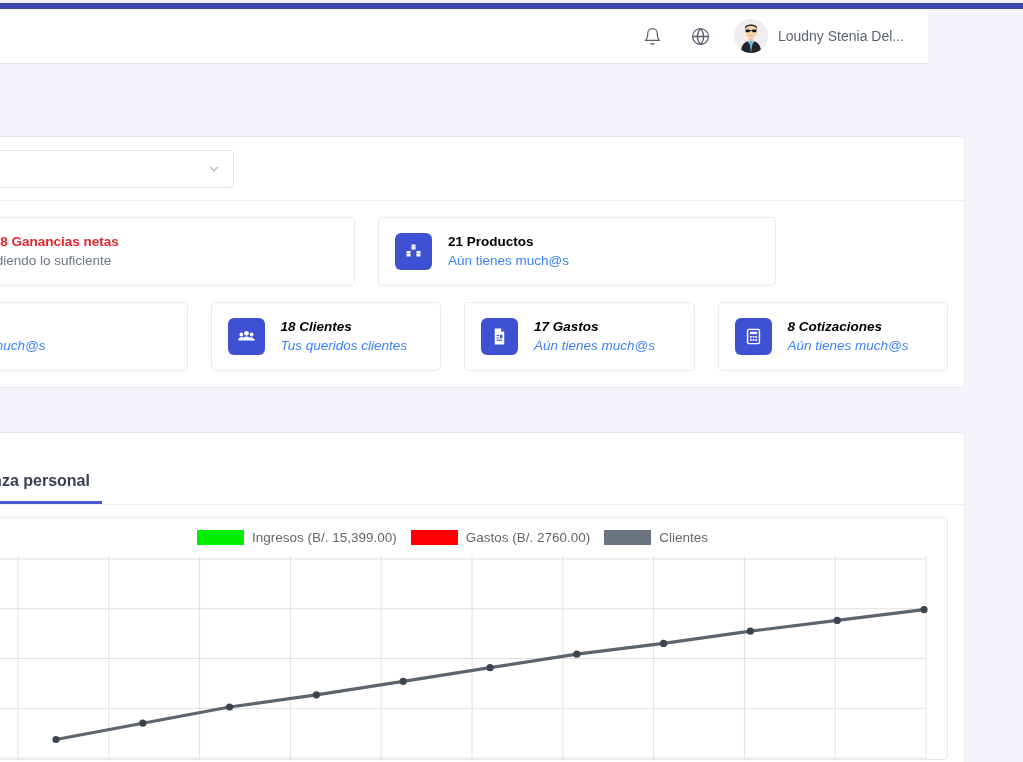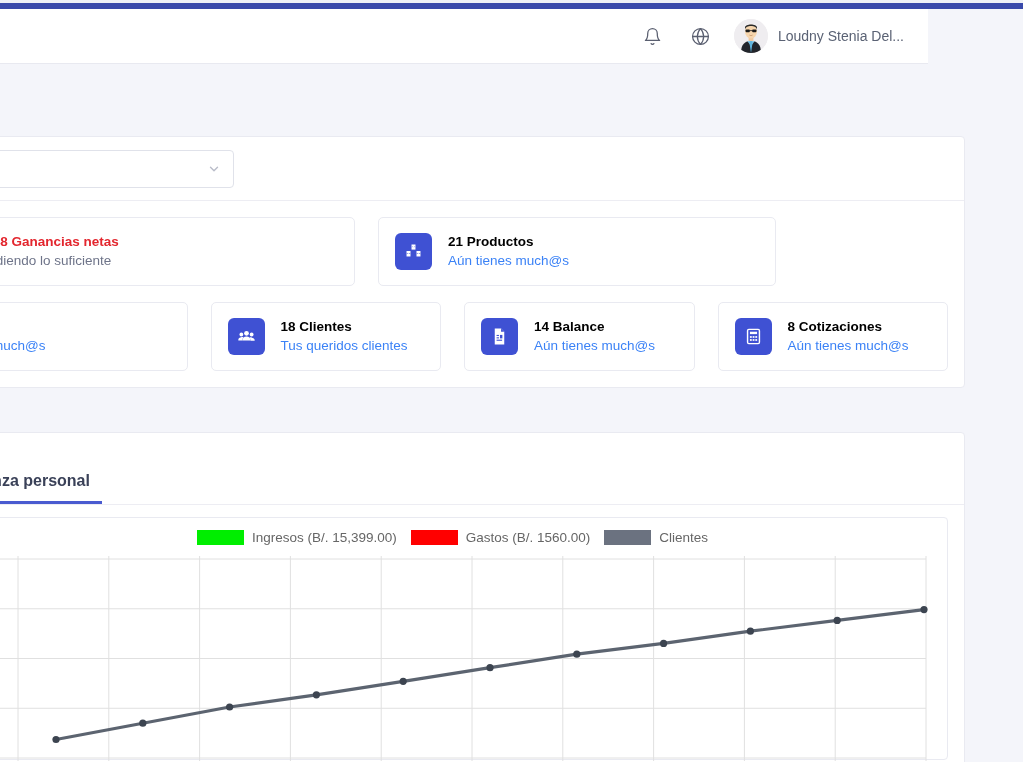--- a/index.html
+++ b/index.html
@@ -124,21 +124,21 @@
   .stat-card {
     border: 1px solid #e9eaf1;
     border-radius: 5px;
     background: #fff;
     display: flex;
     align-items: center;
     padding: 14px 16px;
     min-height: 69px;
   }
   .card-w-wide { width: 398px; }
-  .card-w-std  { width: 248px; }
+  .card-w-std  { width: 248px; font-style: italic; }
 
   .card-icon {
     width: 37px; height: 37px;
     border-radius: 6px;
     background: #3f51d3;
     display: flex; align-items: center; justify-content: center;
     flex: none;
     margin-right: 16px;
     color: #ffffff;
   }
@@ -358,22 +358,22 @@
             <path d="M6 2h8l4 4v16H6z" fill="currentColor"></path>
             <path d="M14 2v4h4" fill="#3f51d3"></path>
             <rect x="8.3" y="10" width="3" height="1.4" fill="#3f51d3"></rect>
             <rect x="8.3" y="13" width="3" height="1.4" fill="#3f51d3"></rect>
             <rect x="8.3" y="16" width="7" height="1.4" fill="#3f51d3"></rect>
             <rect x="12.6" y="10" width="3" height="4.4" fill="#3f51d3"></rect>
           </svg>
         </div>
         <div class="card-text">
           <div class="card-title">
-            <span class="num">14</span>
-            <span>Balance</span>
+            <span class="num">17</span>
+            <span>Gastos</span>
           </div>
           <div class="card-sub">Aún tienes much@s</div>
         </div>
       </div>
 
       <div class="stat-card card-w-std">
         <div class="card-icon">
           <svg width="19" height="19" viewBox="0 0 24 24" fill="none">
             <rect x="4.5" y="3" width="15" height="18" rx="1.6" stroke="currentColor" stroke-width="1.8"></rect>
             <rect x="7.5" y="6" width="9" height="3" fill="currentColor"></rect>
@@ -405,21 +405,21 @@
 
   <div class="chart-wrap">
 
     <div class="legend">
       <div class="legend-item">
         <span class="legend-swatch" style="background:#00ee00"></span>
         <span class="legend-label">Ingresos (B/. 15,399.00)</span>
       </div>
       <div class="legend-item">
         <span class="legend-swatch" style="background:#ff0000"></span>
-        <span class="legend-label">Gastos (B/. 1560.00)</span>
+        <span class="legend-label">Gastos (B/. 2760.00)</span>
       </div>
       <div class="legend-item">
         <span class="legend-swatch" style="background:#6b7280"></span>
         <span class="legend-label">Clientes</span>
       </div>
     </div>
 
     <div class="plot">
       <svg id="chart-svg" width="992" height="205" viewBox="0 0 992 205">
         <g id="grid-lines">

